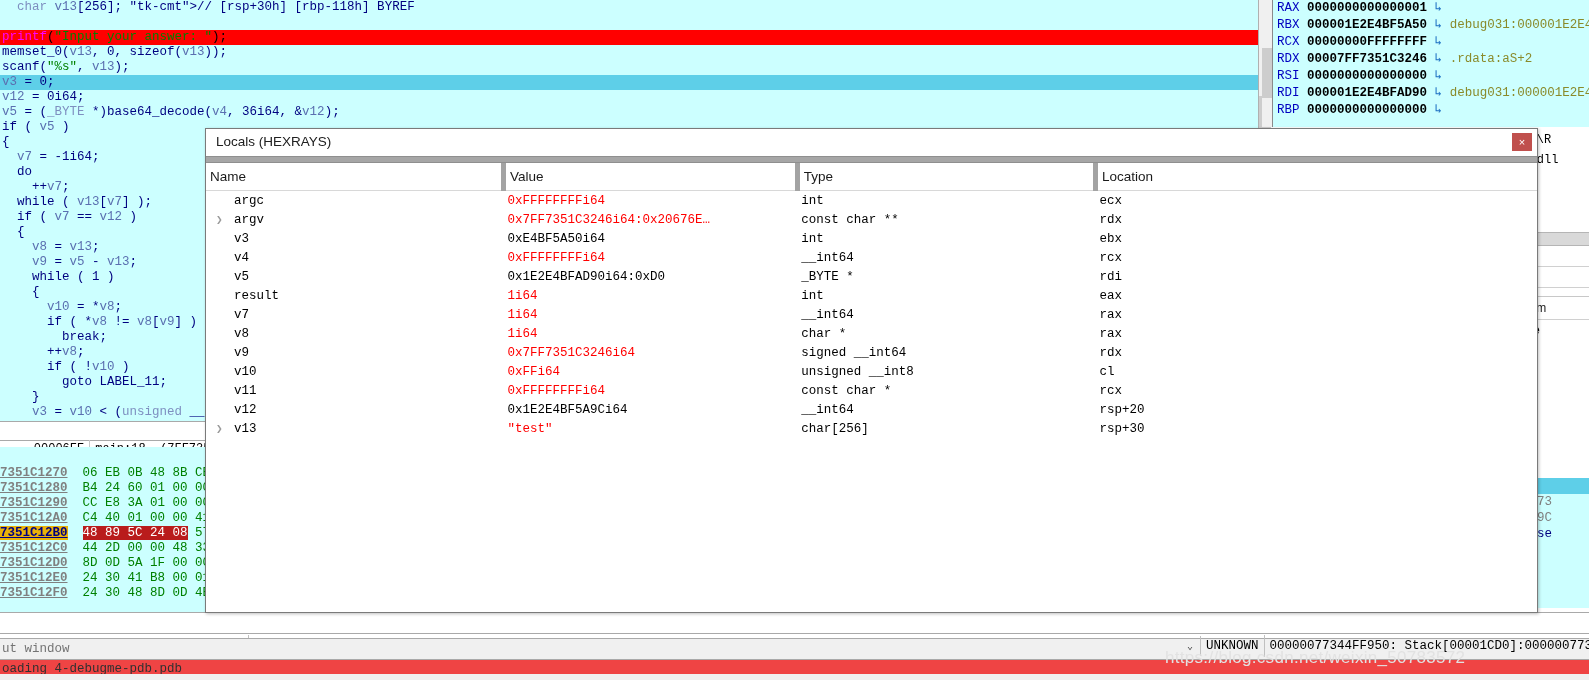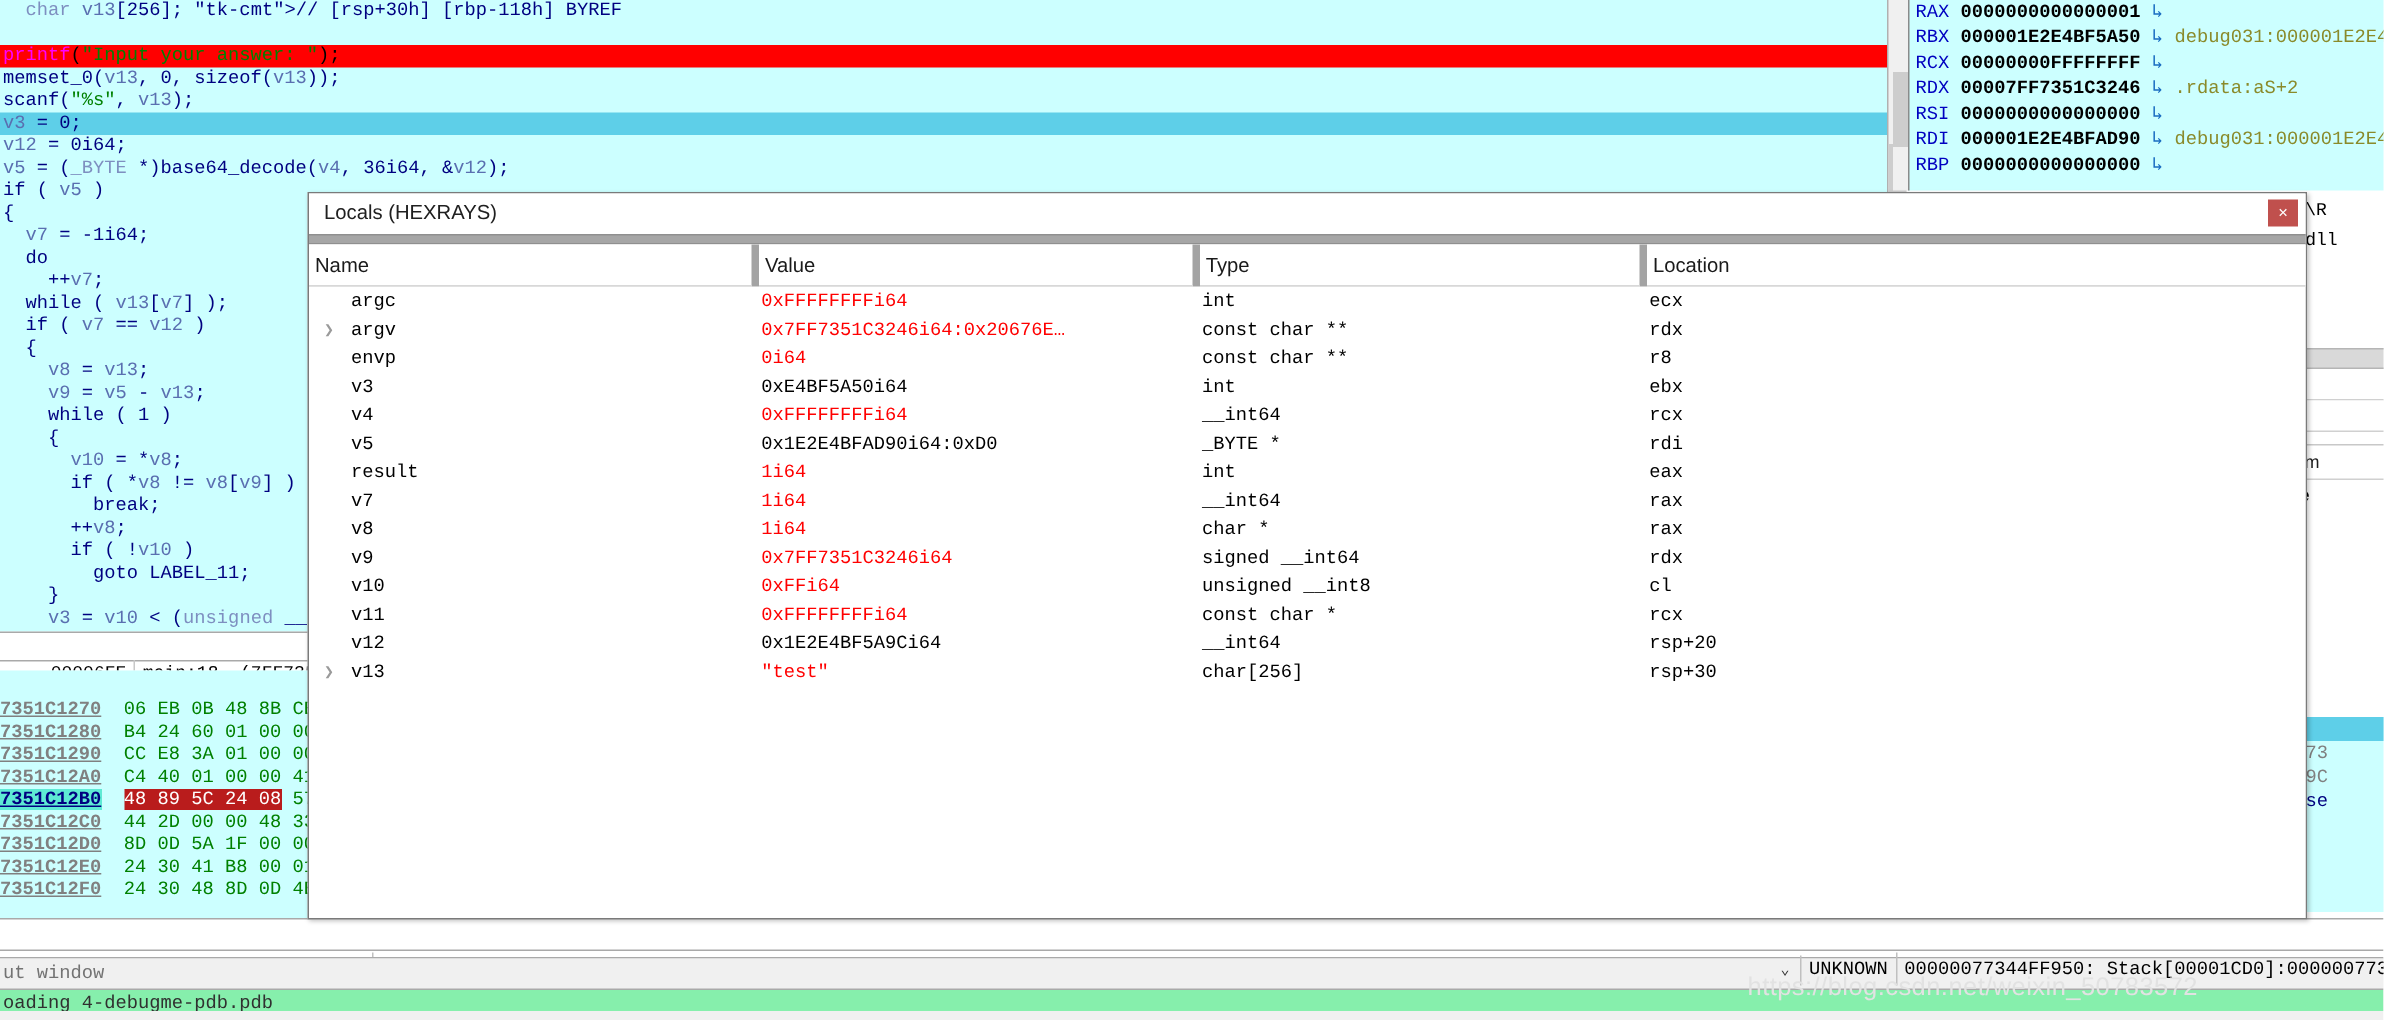--- a/index.html
+++ b/index.html
@@ -104,21 +104,21 @@
   }
   .hex-row {
     height: 15px; line-height: 15px;
     font-family: "Liberation Mono", monospace;
     font-size: 12.5px;
     white-space: pre;
   }
   .hex-addr { color: #808080; font-weight: bold; text-decoration: underline; }
   .hex-addr.cur { color: #000080; }
   .hex-bytes { color: #008000; }
-  .hex-row.selected .hex-addr { background: #5eead4; }
+  .hex-row.selected .hex-addr { background: #eab308; }
   .hex-row.selected .hex-sel { background: #b91c1c; color: #ffffff; }
 
   
   .hex-status {
     position: absolute;
     left: 0; top: 612px;
     width: 1150px; height: 22px;
     background: #ffffff;
     border-top: 1px solid #a9a9a9;
     border-bottom: 1px solid #a9a9a9;
@@ -143,21 +143,21 @@
     font-size: 12.5px; color: #737373;
     padding-left: 2px;
     border-bottom: 1px solid #a9a9a9;
     background: #f0f0f0;
     white-space: pre;
   }
   .output-body {
     height: 14px; line-height: 18px;
     font-family: "Liberation Mono", monospace;
     font-size: 12.5px; color: #303030;
-    padding-left: 2px; background: #86efac;
+    padding-left: 2px; background: #ef4444;
     white-space: pre; overflow: hidden;
   }
 
   
   .reg-panel {
     position: absolute;
     left: 1272px; top: 0;
     width: 317px; height: 127px;
     background: #ccffff;
     overflow: hidden;
@@ -465,26 +465,20 @@
               <td>int</td>
               <td>ecx</td>
             </tr>
             <tr>
               <td class="cell-name"><span class="exp-arrow">❯</span><span>argv</span></td>
               <td class="cell-value red">0x7FF7351C3246i64:0x20676E…</td>
               <td>const char **</td>
               <td>rdx</td>
             </tr>
             <tr>
-              <td class="cell-name"><span>envp</span></td>
-              <td class="cell-value red">0i64</td>
-              <td>const char **</td>
-              <td>r8</td>
-            </tr>
-            <tr>
               <td class="cell-name"><span>v3</span></td>
               <td class="cell-value black">0xE4BF5A50i64</td>
               <td>int</td>
               <td>ebx</td>
             </tr>
             <tr>
               <td class="cell-name"><span>v4</span></td>
               <td class="cell-value red">0xFFFFFFFFi64</td>
               <td>__int64</td>
               <td>rcx</td>

